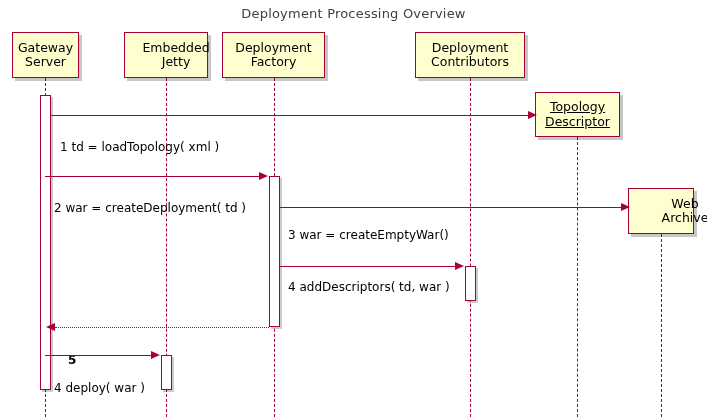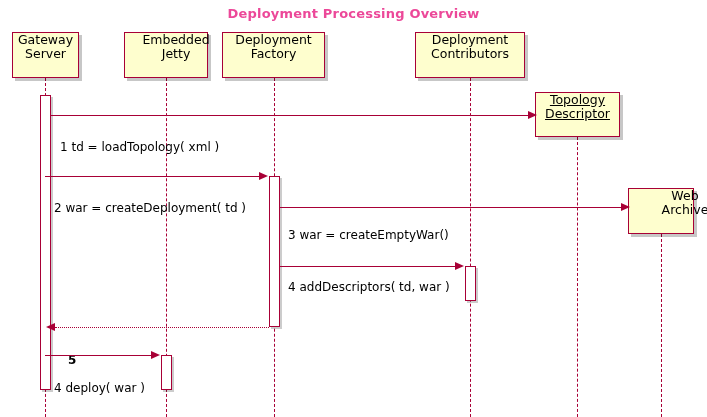--- a/index.html
+++ b/index.html
@@ -1,27 +1,27 @@
 <!DOCTYPE html>
 <html><head>
 <meta charset="utf-8">
 <style>
   html,body{margin:0;padding:0;background:#ffffff;}
   body{width:707px;height:417px;overflow:hidden;
        font-family:"DejaVu Sans","Liberation Sans",sans-serif;}
   #canvas{position:relative;width:707px;height:417px;background:#ffffff;}
 
   .title{position:absolute;left:0;top:6px;width:707px;text-align:center;
-         font-size:13px;font-weight:bold;color:#ec4899;letter-spacing:.2px;}
+         font-size:13px;font-weight:normal;color:#404040;letter-spacing:.2px;}
 
   
   .pbox{position:absolute;box-sizing:border-box;
         background:#FEFECE;border:1.5px solid #A80036;
         box-shadow:3px 3px 0 0 rgba(0,0,0,0.22);
-        display:flex;align-items:flex-start;justify-content:center;
+        display:flex;align-items:center;justify-content:center;
         text-align:center;font-size:12.5px;color:#000000;line-height:1.15;}
 
   
   .lifeline{position:absolute;width:0;border-left:1.5px dashed #A80036;}
 
   
   .activation{position:absolute;box-sizing:border-box;background:#FFFFFF;
               border:1.3px solid #A80036;
               box-shadow:2px 2px 0 0 rgba(0,0,0,0.20);}
 

